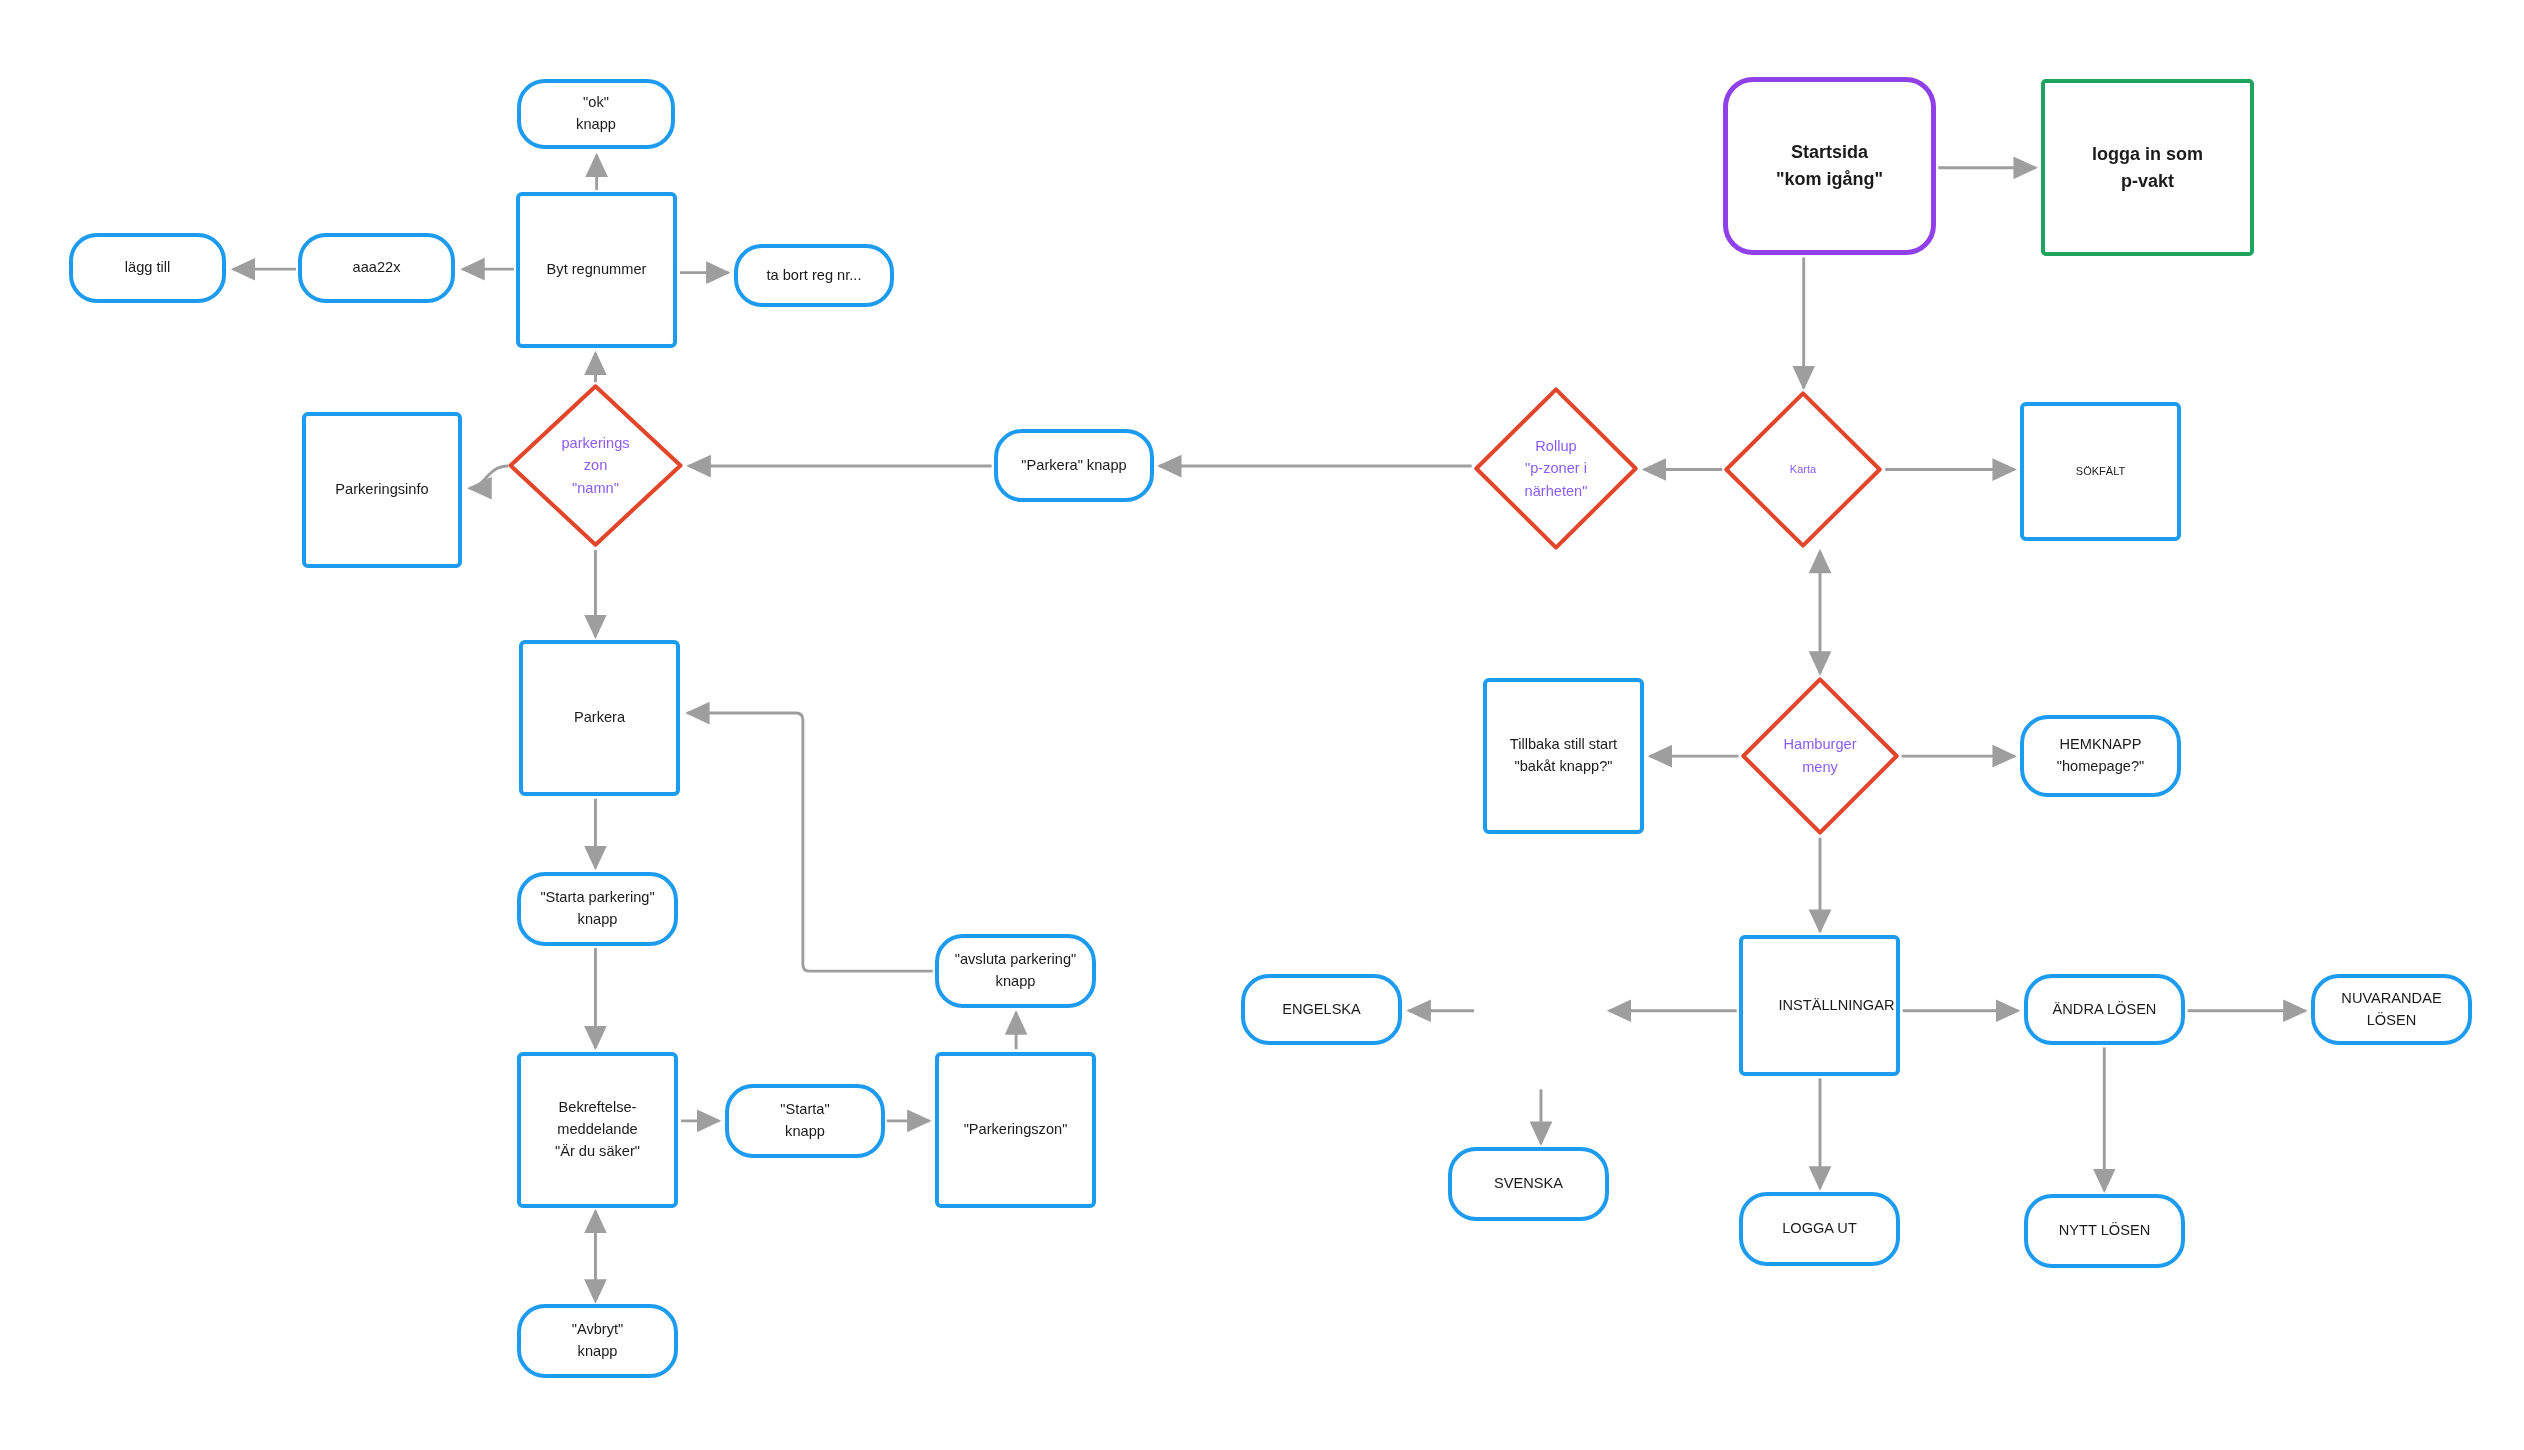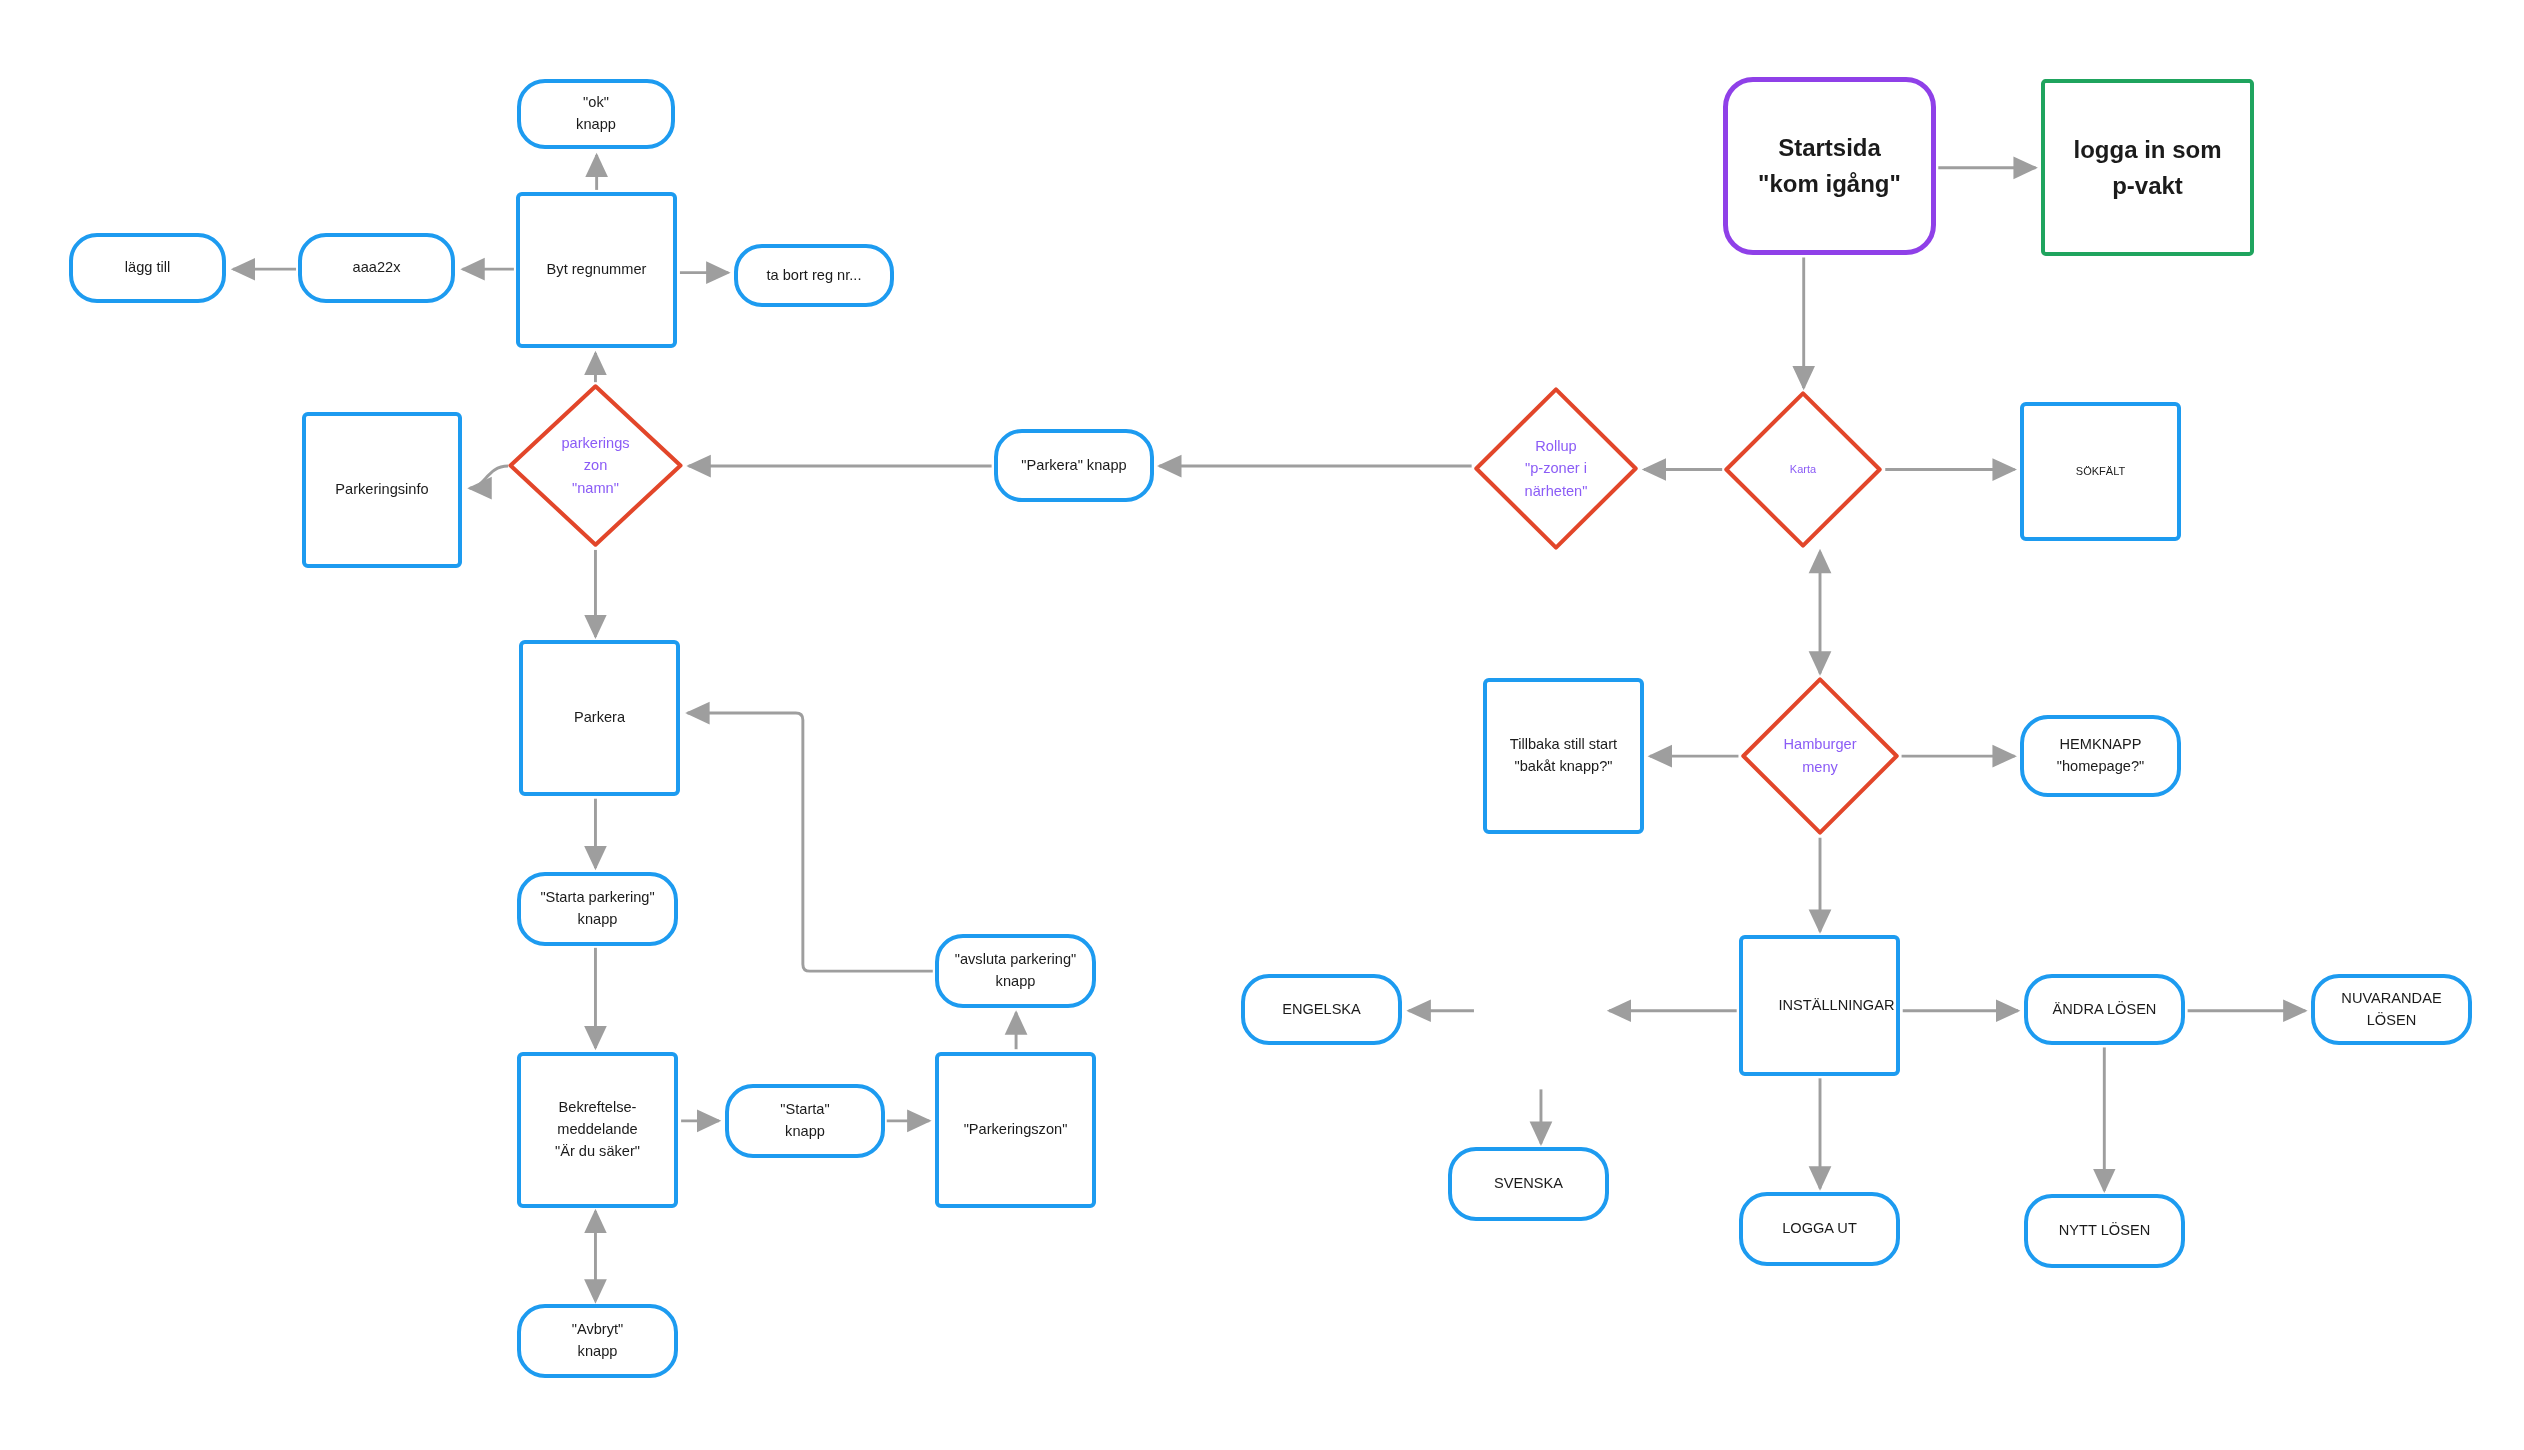--- a/index.html
+++ b/index.html
@@ -16,21 +16,21 @@
   .round       {border:4.1px solid #1d9bf0;border-radius:28px;}
   .rect-purple {border:5.2px solid #8f40e8;border-radius:30px;}
   .rect-green  {border:4.7px solid #1fa45e;border-radius:4.7px;}
 
   .diamond{position:absolute;background:transparent;display:flex;align-items:center;justify-content:center;}
   .diamond svg{position:absolute;left:0;top:0;}
   .diamond .lbl{position:relative;z-index:2;text-align:center;color:#8b5cf6;line-height:1.55;white-space:pre-line;}
 
   .fs-sm{font-size:14.6px;}
   .fs-md{font-size:11px;}
-  .fs-lg{font-size:24px;font-weight:bold;}
+  .fs-lg{font-size:18px;font-weight:bold;}
 </style>
 </head>
 <body>
 
 <div id="canvas">
   <svg id="edges" viewBox="0 0 4334 2489">
     <defs>
       <marker id="ah" markerWidth="9" markerHeight="9" refX="7.6" refY="4.5" orient="auto" markerUnits="strokeWidth">
         <path d="M0,0.6 L8.4,4.5 L0,8.4 z" fill="#9e9e9e"></path>
       </marker>

